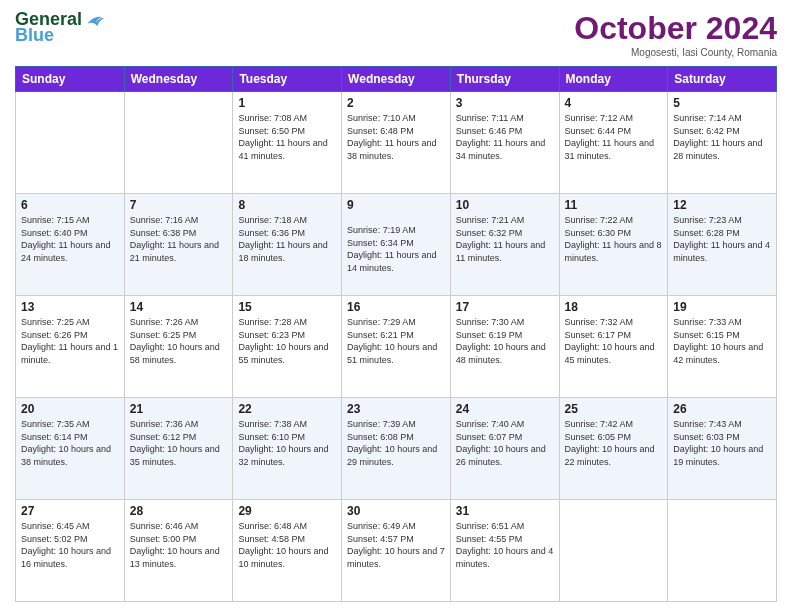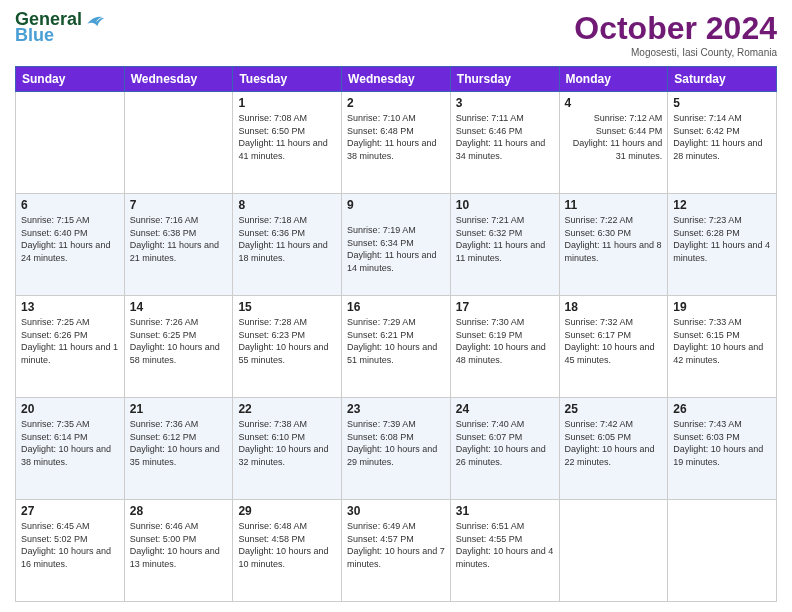--- a/index.html
+++ b/index.html
@@ -144,21 +144,21 @@
 Daylight: 11 hours and 38 minutes.</div>
           </td>
           <td>
             <span class="day-number">3</span>
             <div class="day-info" style="white-space: pre-line;">Sunrise: 7:11 AM
 Sunset: 6:46 PM
 Daylight: 11 hours and 34 minutes.</div>
           </td>
           <td>
             <span class="day-number">4</span>
-            <div class="day-info" style="white-space: pre-line; text-align: right;">Sunrise: 7:12 AM
+            <div class="day-info" style="white-space: pre-line;">Sunrise: 7:12 AM
 Sunset: 6:44 PM
 Daylight: 11 hours and 31 minutes.</div>
           </td>
           <td>
             <span class="day-number">5</span>
             <div class="day-info" style="white-space: pre-line;">Sunrise: 7:14 AM
 Sunset: 6:42 PM
 Daylight: 11 hours and 28 minutes.</div>
           </td>
         </tr>

